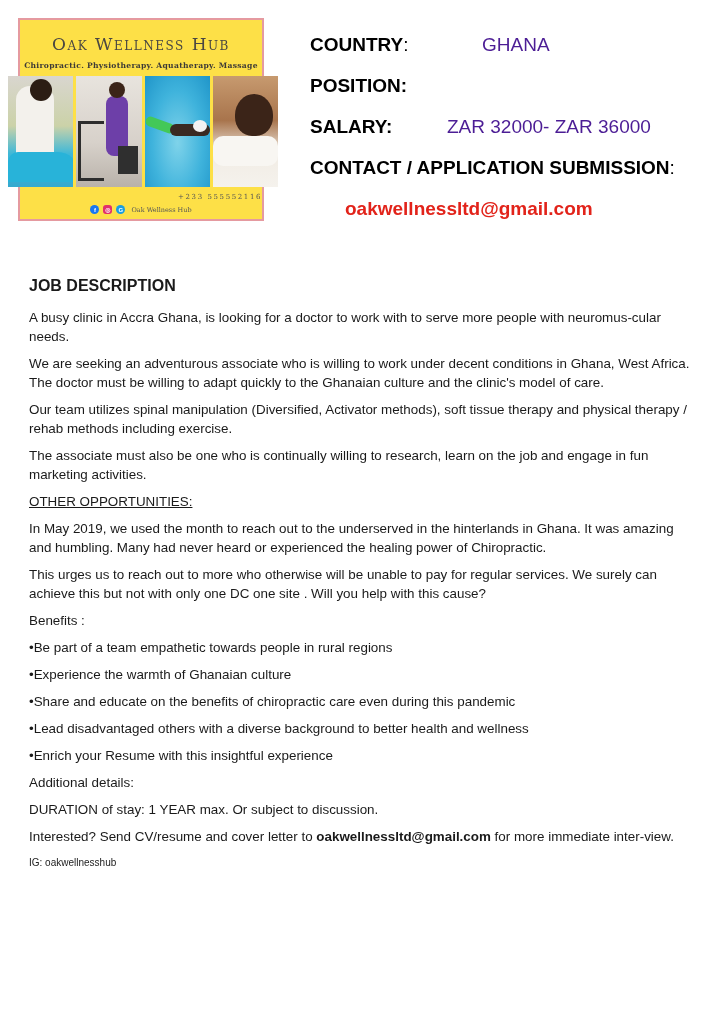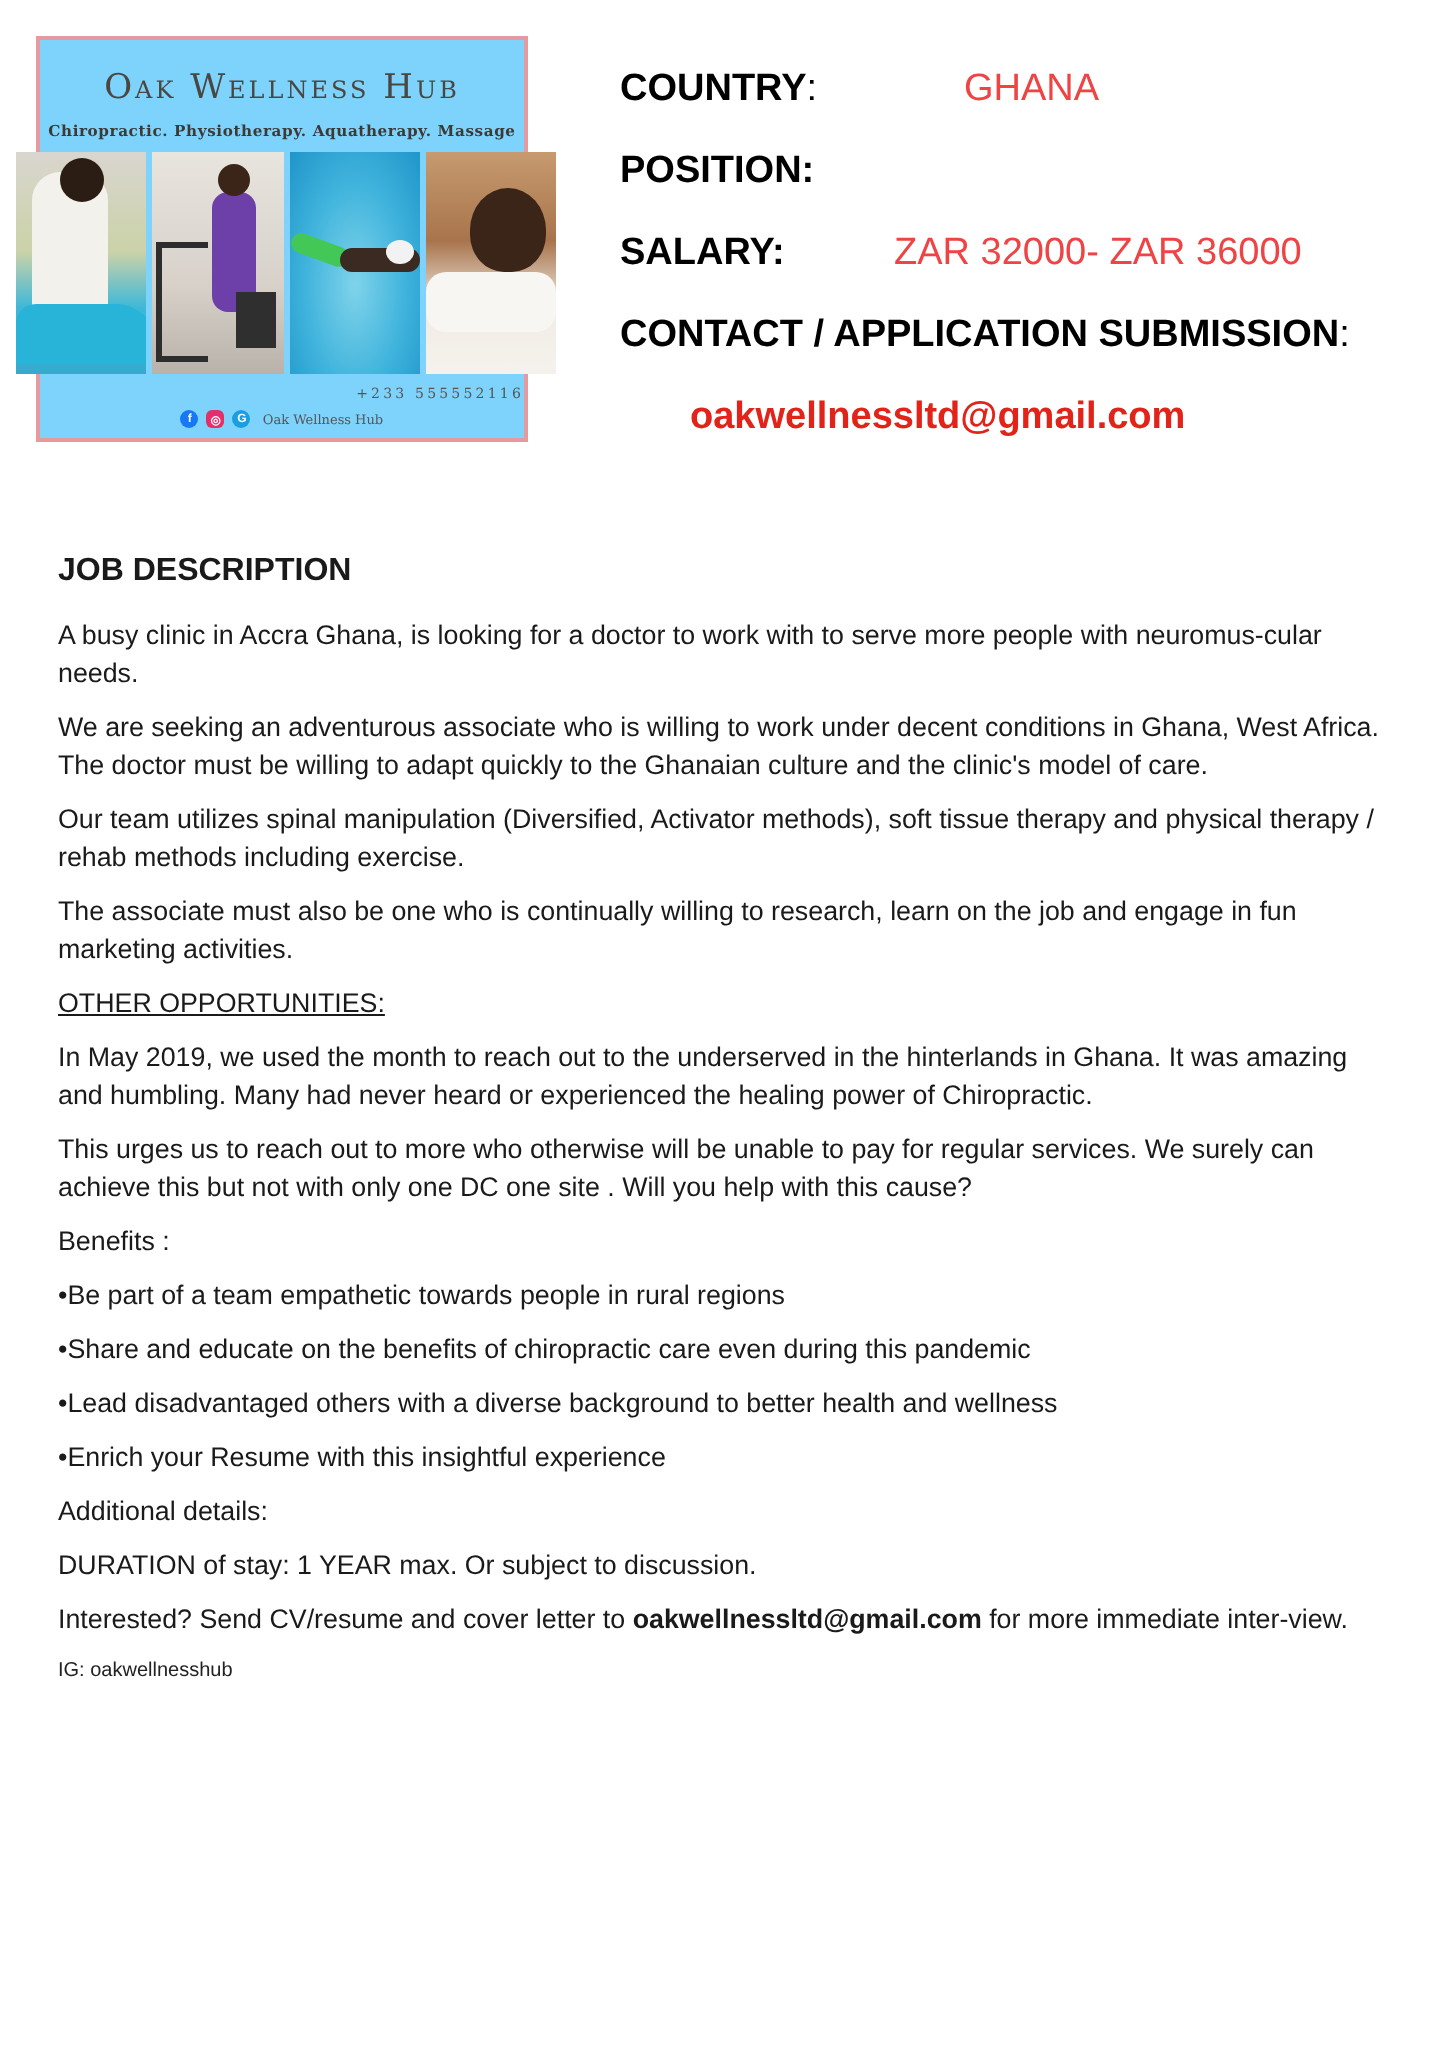--- a/index.html
+++ b/index.html
@@ -2,21 +2,21 @@
 <html><head>
   <meta charset="utf-8">
   <style>
     * { box-sizing: border-box; margin: 0; padding: 0; }
     html, body { width: 724px; height: 1024px; background: #ffffff; overflow: hidden; }
     body { position: relative; font-family: "Liberation Sans", sans-serif; color: #111; }
 
     
     .logo-card {
       position: absolute; left: 18px; top: 18px; width: 246px; height: 203px;
-      border: 2px solid #e59aa0; background: #7dd3fc;
+      border: 2px solid #e59aa0; background: #fde047;
     }
     .logo-title {
       position: absolute; left: 0; right: 0; top: 14px; text-align: center;
       font-family: "DejaVu Serif", serif; font-size: 17px; letter-spacing: 1.5px;
       color: #4a4742; font-variant: small-caps;
     }
     .logo-tagline {
       position: absolute; left: 0; right: 0; top: 41px; text-align: center;
       font-family: "DejaVu Serif", serif; font-size: 7.6px; font-weight: bold;
       color: #3d3a36; letter-spacing: 0.3px; white-space: nowrap;
@@ -48,21 +48,21 @@
     .soc-fb { background: #1877f2; }
     .soc-ig { background: #e1306c; border-radius: 3px; }
     .soc-g { background: #1a9ee0; }
     .soc-name { font-family: "DejaVu Serif", serif; font-size: 6.5px; color: #555; margin-left: 2px; }
 
     
     .info { position: absolute; left: 310px; top: 34px; width: 400px; }
     .info-row { position: relative; height: 41px; font-size: 19px; }
     .info-label { position: absolute; left: 0; top: 0; font-weight: bold; color: #000000; white-space: nowrap; }
     .info-label .colon { font-weight: normal; }
-    .info-value { position: absolute; top: 0; color: #ef4444; white-space: nowrap; }
+    .info-value { position: absolute; top: 0; color: #4c1d95; white-space: nowrap; }
     .v-country { left: 172px; }
     .v-position { left: 137px; }
     .v-salary { left: 137px; }
     .info-email { position: absolute; left: 35px; top: 164px; font-size: 19px; font-weight: bold; color: #e2231a; white-space: nowrap; }
 
     
     .content { position: absolute; left: 29px; top: 276px; width: 668px; font-size: 13.4px; line-height: 19px; color: #1a1a1a; }
     .section-title { font-size: 16px; font-weight: bold; margin-bottom: 13px; }
     .content p { margin-bottom: 8px; }
     .underline { text-decoration: underline; }
@@ -129,20 +129,21 @@
   <div class="section-title">JOB DESCRIPTION</div>
   <p>A busy clinic in Accra Ghana, is looking for a doctor to work with to serve more people with neuromus-cular needs.</p>
   <p>We are seeking an adventurous associate who is willing to work under decent conditions in Ghana, West Africa. The doctor must be willing to adapt quickly to the Ghanaian culture and the clinic's model of care.</p>
   <p>Our team utilizes spinal manipulation (Diversified, Activator methods), soft tissue therapy and physical therapy / rehab methods including exercise.</p>
   <p>The associate must also be one who is continually willing to research,  learn on the job and engage in fun marketing activities.</p>
   <p class="underline">OTHER OPPORTUNITIES:</p>
   <p>In May 2019, we used the month to reach out to the underserved in the hinterlands in Ghana. It was amazing and humbling. Many had never heard or experienced the healing power of Chiropractic.</p>
   <p>This urges us to reach out to more who otherwise will be unable to pay for regular services. We surely can achieve this but not with only one DC one site . Will you help with this cause?</p>
   <p>Benefits :</p>
   <div class="bullet-item">•Be part of a team empathetic towards people in rural regions</div>
+  <div class="bullet-item">•Experience the warmth of Ghanaian culture</div>
   <div class="bullet-item">•Share and educate on the benefits of chiropractic care even during this pandemic</div>
   <div class="bullet-item">•Lead disadvantaged others with a diverse background to better health and wellness</div>
   <div class="bullet-item">•Enrich your Resume with this insightful experience</div>
   <p>Additional details:</p>
   <p>DURATION of stay: 1 YEAR max. Or subject to discussion.</p>
   <p><span>Interested? Send CV/resume and cover letter to </span><span class="email-inline">oakwellnessltd@gmail.com</span><span> for more immediate inter-view.</span></p>
   <div class="ig">IG: oakwellnesshub</div>
 </div>
 
 </body></html>

